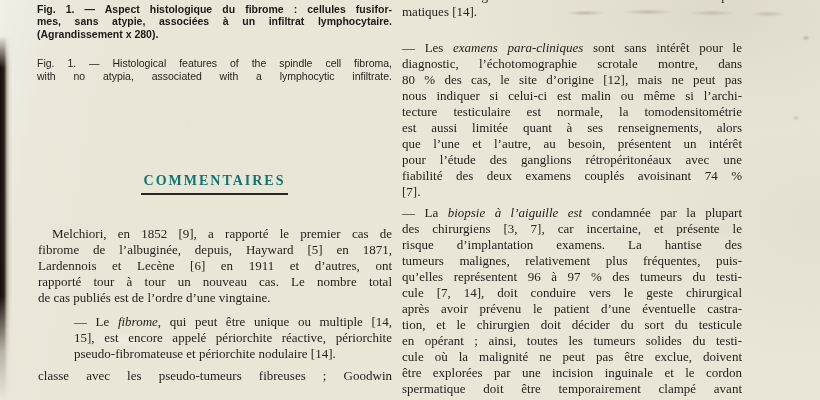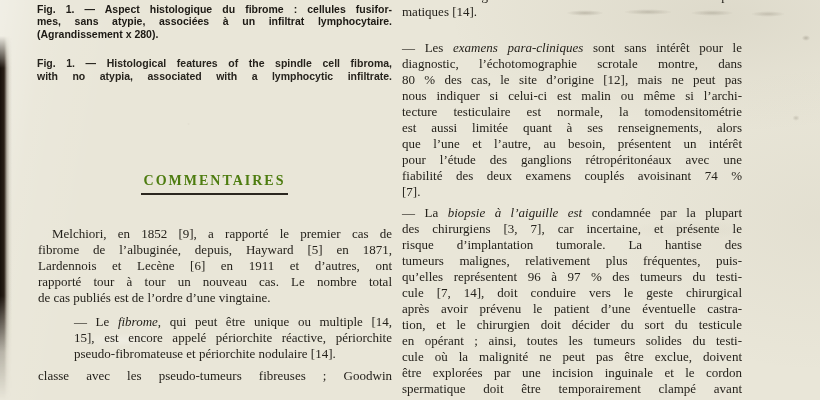--- a/index.html
+++ b/index.html
@@ -46,26 +46,26 @@
     mask-image:linear-gradient(to bottom, transparent 0%, transparent 9%,
       #000 17%, #000 74%, rgba(0,0,0,0.25) 88%, transparent 100%);
   }
 
   
   .captions{position:absolute;left:37px;top:3px;width:355px;
     font-family:"Liberation Sans","DejaVu Sans",sans-serif;
     font-size:10.5px;color:#1c1914;}
   .cap .line{line-height:12.4px;}
   .cap-fr{font-weight:bold;}
-  .cap-en{margin-top:17px;font-weight:bold;color:#26231d;}
+  .cap-en{margin-top:17px;font-weight:normal;color:#26231d;}
 
   
   .heading-wrap{position:absolute;left:37px;top:171px;width:355px;text-align:center;}
   .heading{display:inline-block;font-size:14px;font-weight:600;letter-spacing:2px;
-    padding:0 3px 4px 3px;border-bottom:2.5px solid #2b2720;color:#4d7c0f;}
+    padding:0 3px 4px 3px;border-bottom:2.5px solid #2b2720;color:#0f766e;}
 
   
   .col{position:absolute;font-size:13px;}
   .col-left{left:38px;top:226px;width:354px;}
   .col-right{left:402px;top:-12px;width:340px;}
   .line{line-height:16px;text-align:justify;text-align-last:justify;}
   .line.last{text-align-last:left;}
   .line.indent{text-indent:14px;}
   .col-left  .para:nth-child(2){margin-top:8px;margin-left:36px;}
   .col-left  .para:nth-child(3){margin-top:6px;}
@@ -126,21 +126,21 @@
         <div class="line">tecture testiculaire est normale, la tomodensitométrie</div>
         <div class="line">est aussi limitée quant à ses renseignements, alors</div>
         <div class="line">que l’une et l’autre, au besoin, présentent un intérêt</div>
         <div class="line">pour l’étude des ganglions rétropéritonéaux avec une</div>
         <div class="line">fiabilité des deux examens couplés avoisinant 74 %</div>
         <div class="line last">[7].</div>
       </div>
       <div class="para">
         <div class="line">— La <i>biopsie à l’aiguille est</i> condamnée par la plupart</div>
         <div class="line">des chirurgiens [3, 7], car incertaine, et présente le</div>
-        <div class="line">risque d’implantation tumorale. La hantise des</div>
+        <div class="line">risque d’implantation examens. La hantise des</div>
         <div class="line">tumeurs malignes, relativement plus fréquentes, puis-</div>
         <div class="line">qu’elles représentent 96 à 97 % des tumeurs du testi-</div>
         <div class="line">cule [7, 14], doit conduire vers le geste chirurgical</div>
         <div class="line">après avoir prévenu le patient d’une éventuelle castra-</div>
         <div class="line">tion, et le chirurgien doit décider du sort du testicule</div>
         <div class="line">en opérant ; ainsi, toutes les tumeurs solides du testi-</div>
         <div class="line">cule où la malignité ne peut pas être exclue, doivent</div>
         <div class="line">être explorées par une incision inguinale et le cordon</div>
         <div class="line">spermatique doit être temporairement clampé avant</div>
         <div class="line last">la mobilisation du testicule.</div>

